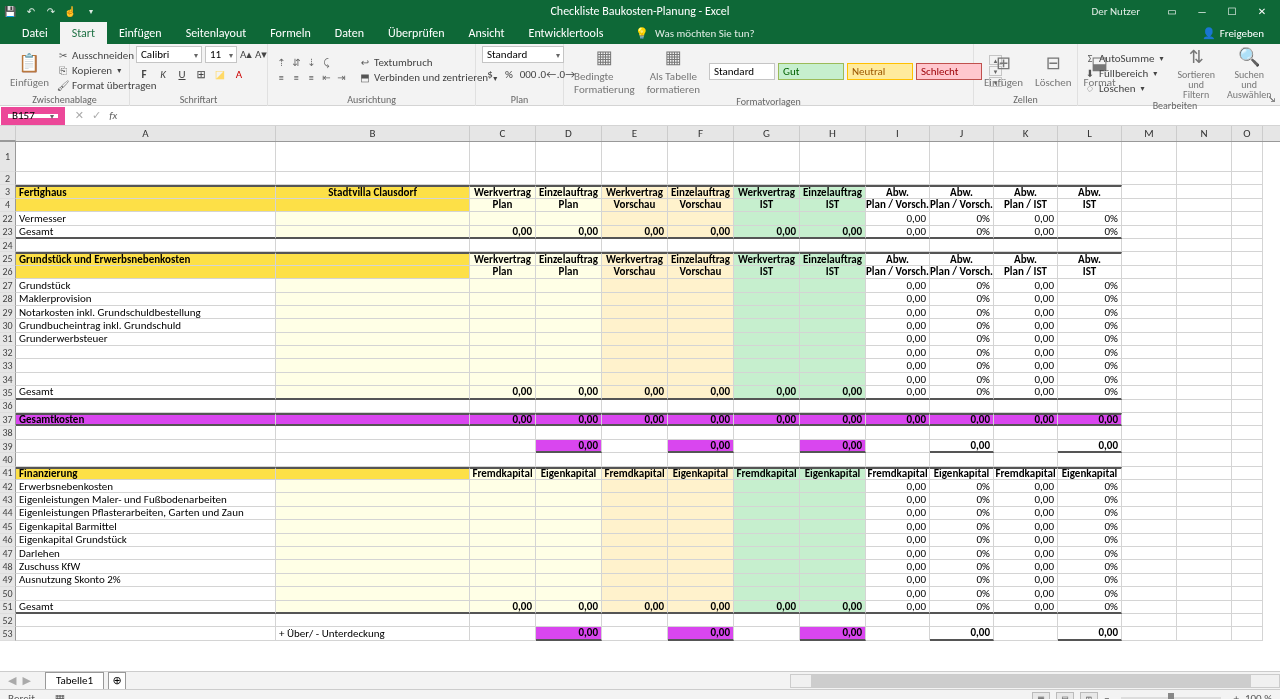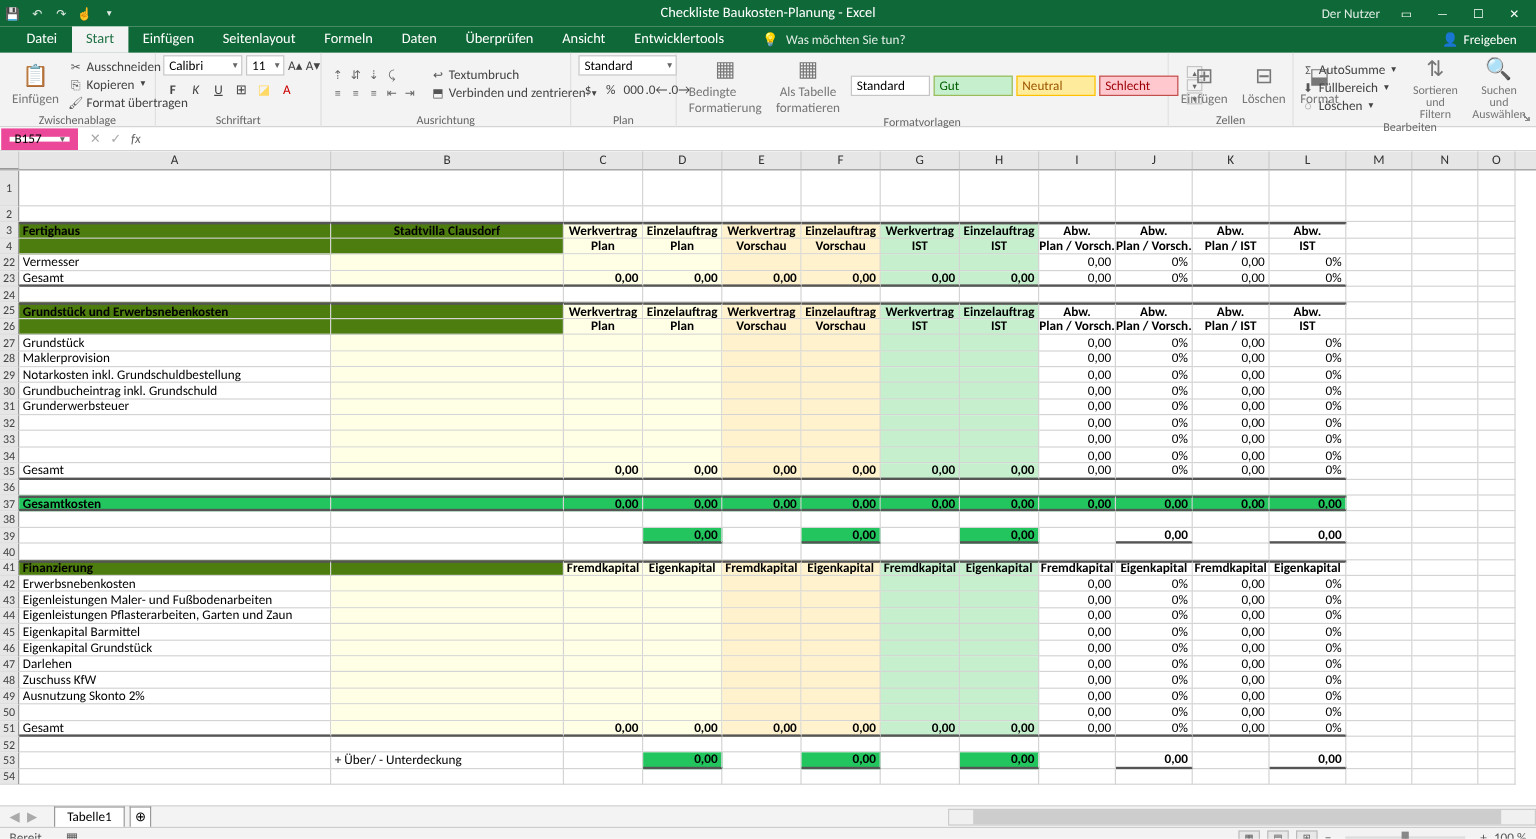--- a/index.html
+++ b/index.html
@@ -3,21 +3,21 @@
 <meta charset="utf-8">
 <style>
 *{margin:0;padding:0;box-sizing:border-box;font-family:"Segoe UI",Calibri,Arial,sans-serif;font-size:11px;user-select:none}
 body{background:#fff;overflow:hidden;width:1280px;height:699px;position:relative}
 
 .titlebar{height:22px;background:#0e6837;color:#fff;display:flex;align-items:center;padding:0 4px;position:relative}
 .tb-qa{display:flex;gap:6px;align-items:center}
 .tb-qa span{width:14px;height:14px;display:inline-flex;align-items:center;justify-content:center;color:#e0ece5;font-size:10px}
 .tb-title{position:absolute;left:50%;transform:translateX(-50%);font-size:12px;color:#fff}
 .tb-right{margin-left:auto;display:flex;align-items:center;gap:2px}
-.tb-user{font-size:11px;margin-right:6px;color:#e0ece5}
+.tb-user{font-size:11px;margin-right:16px;color:#e0ece5}
 .tb-btn{width:28px;height:22px;display:inline-flex;align-items:center;justify-content:center;color:#fff;font-size:10px}
 
 .ribtabs{height:22px;background:#0e6837;display:flex;align-items:center;padding-left:10px;position:relative}
 .ribtab{padding:0 12px;height:22px;line-height:22px;color:#fff;font-size:12px;cursor:pointer}
 .ribtab.active{background:#f3f3f3;color:#217346}
 .tell{display:flex;align-items:center;gap:6px;margin-left:20px;color:#e0ece5}
 .share{position:absolute;right:6px;top:0;height:22px;padding:0 10px;color:#fff;display:flex;align-items:center;gap:4px;font-size:12px}
 
 .ribbon{height:62px;background:#f3f3f3;border-bottom:1px solid #d4d4d4;display:flex;position:relative}
 .grp{border-right:1px solid #e0e0e0;display:flex;flex-direction:column;justify-content:space-between;padding:2px 6px 0 6px;height:62px}
@@ -63,24 +63,24 @@
 .rows{overflow:auto;height:529px}
 .row{display:flex;height:13.4px}
 .rh{width:16px;background:#e6e6e6;border-right:1px solid #999;border-bottom:1px solid #ddd;font-size:10px;color:#444;display:flex;align-items:center;justify-content:center}
 .cell{border-right:1px solid #d4d4d4;border-bottom:1px solid #d4d4d4;padding:0 3px;font-size:11px;display:flex;align-items:center;overflow:hidden;white-space:nowrap}
 
 .cA{width:260px}.cB{width:194px}.cC{width:66px}.cD{width:66px}.cE{width:66px}.cF{width:66px}.cG{width:66px}.cH{width:66px}.cI{width:64px}.cJ{width:64px}.cK{width:64px}.cL{width:64px}.cM{width:55px}.cN{width:55px}.cO{width:31px}
 .r{justify-content:flex-end}
 .c{justify-content:center}
 .b{font-weight:bold}
 
-.sec-blue{background:#4d7c0f}
+.sec-blue{background:#fde047}
 .sec-yellow{background:#fff2cc}
 .sec-green{background:#c6efce}
-.sec-orange{background:#22c55e}
+.sec-orange{background:#d946ef}
 .sec-light{background:#ffffe6}
 .thick-top{border-top:2px solid #555}
 .thick-bot{border-bottom:2px solid #555}
 
 .sheettabs{height:18px;border-top:1px solid #ccc;background:#f3f3f3;display:flex;align-items:center;padding-left:8px;gap:4px}
 .sheettab{background:#fff;border:1px solid #999;border-bottom:none;padding:0 10px;height:17px;line-height:16px;font-size:11px}
 .sheettab.add{width:18px;padding:0;text-align:center}
 .sheettabs .arrows{display:flex;gap:6px;color:#aaa;margin-right:10px;font-size:9px}
 .hscroll{margin-left:auto;width:490px;height:14px;border:1px solid #ccc;background:#f0f0f0;position:relative}
 .hscroll-thumb{position:absolute;left:20px;top:0;width:440px;height:12px;background:#cdcdcd}
@@ -978,38 +978,20 @@
         <div class="cell cG"></div>
         <div class="cell cH sec-orange r b thick-bot">0,00</div>
         <div class="cell cI"></div>
         <div class="cell cJ r b thick-bot">0,00</div>
         <div class="cell cK"></div>
         <div class="cell cL r b thick-bot">0,00</div>
         <div class="cell cM"></div>
         <div class="cell cN"></div>
         <div class="cell cO"></div>
       </div>
-      <div class="row">
-        <div class="rh">54</div>
-        <div class="cell cA"></div>
-        <div class="cell cB"></div>
-        <div class="cell cC"></div>
-        <div class="cell cD"></div>
-        <div class="cell cE"></div>
-        <div class="cell cF"></div>
-        <div class="cell cG"></div>
-        <div class="cell cH"></div>
-        <div class="cell cI"></div>
-        <div class="cell cJ"></div>
-        <div class="cell cK"></div>
-        <div class="cell cL"></div>
-        <div class="cell cM"></div>
-        <div class="cell cN"></div>
-        <div class="cell cO"></div>
-      </div>
     </div>
 </div>
 
 <div class="sheettabs">
   <div class="arrows">
       <span>◀</span>
       <span>▶</span>
     </div>
   <div class="sheettab">Tabelle1</div>
   <div class="sheettab add">⊕</div>

